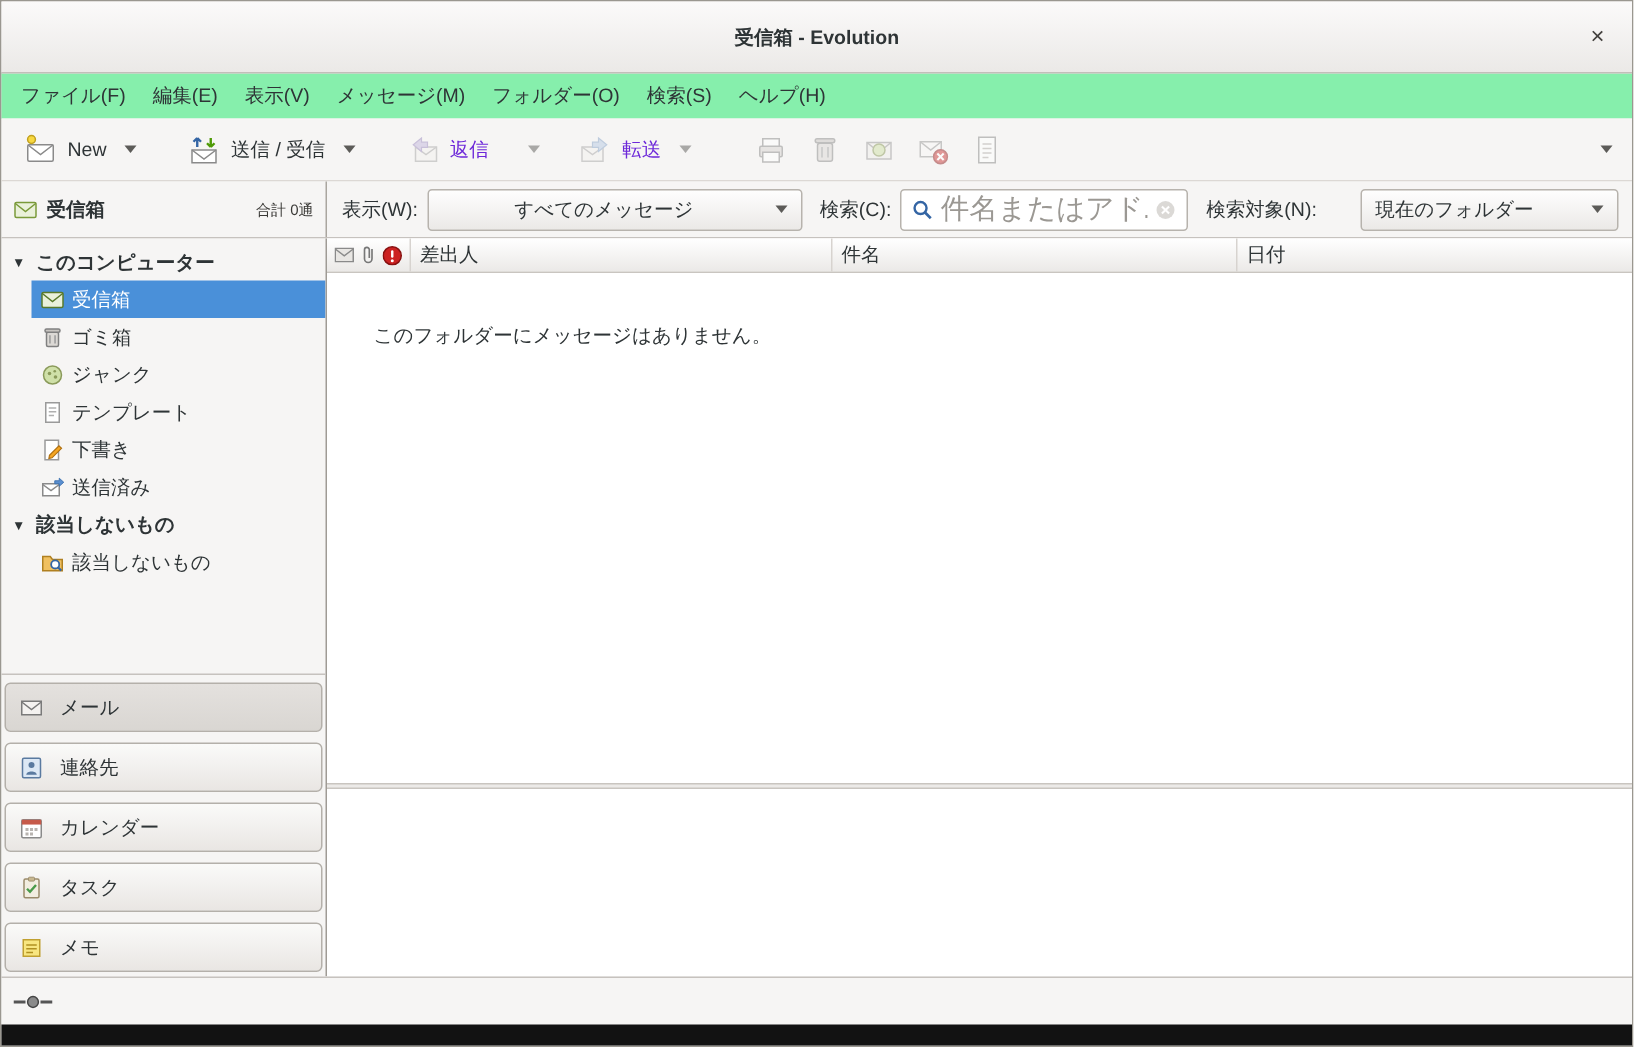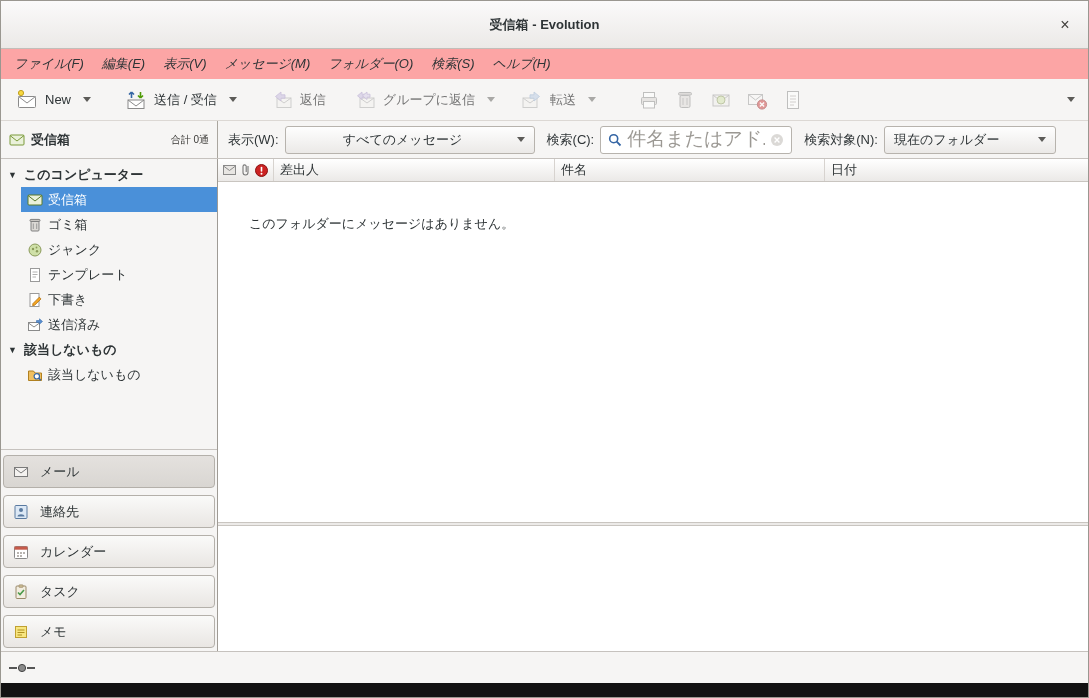--- a/index.html
+++ b/index.html
@@ -21,48 +21,48 @@
     border-bottom:1px solid #c2beb9;
     font-weight:bold;
   }
   .close-btn {
     position:absolute; right:12px; top:50%; transform:translateY(-50%);
     width:22px; height:22px; display:flex; align-items:center; justify-content:center;
     font-size:16px; color:#44423f; font-weight:normal; cursor:default;
   }
 
   
-  .menubar { height:30px; flex:none; display:flex; align-items:center; padding:0 4px; background:#fca5a5;font-style:italic; }
+  .menubar { height:30px; flex:none; display:flex; align-items:center; padding:0 4px; background:#86efac; }
   .menu-item { padding:5px 9px; border-radius:3px; }
 
   
   .toolbar { height:42px; flex:none; display:flex; align-items:center; padding:0 8px; background:#f6f5f4; border-bottom:1px solid #dcd8d4; }
   .tb-btn { display:flex; align-items:center; gap:7px; padding:5px 7px; border-radius:3px; white-space:nowrap; }
   .tb-arrow-btn { padding:5px 5px; display:flex; align-items:center; }
-  .disabled-txt { color:#737373; }
+  .disabled-txt { color:#6d28d9; }
   .dim { opacity:0.5; }
   .arrow-down { width:0; height:0; border-left:4px solid transparent; border-right:4px solid transparent; border-top:5px solid #5c5b58; }
   .tb-gap { width:22px; flex:none; }
   .tb-spring { margin-left:auto; }
   .icon-box { display:inline-flex; align-items:center; justify-content:center; }
 
   
   .filterbar { height:38px; flex:none; display:flex; align-items:stretch; background:#f6f5f4; border-bottom:1px solid #c6c2be; }
   .filter-left { width:217px; flex:none; display:flex; align-items:center; gap:6px; padding:0 8px; border-right:1px solid #aaa69f; }
   .folder-name { font-weight:bold; }
   .total-count { margin-left:auto; font-size:10px; color:#3a3936; }
   .filter-right { flex:1; display:flex; align-items:center; padding:0 10px; gap:6px; }
   .combo {
     height:28px; display:flex; align-items:center; gap:6px; padding:0 9px;
     background:linear-gradient(#fefefe,#ebe9e7);
     border:1px solid #b7b3ad; border-radius:3px;
   }
   .combo-text { flex:1; }
   .show-combo { width:250px; }
-  .scope-combo { width:172px; }
+  .scope-combo { width:172px;margin-left:23px; }
   .search-entry {
     width:192px; height:28px; display:flex; align-items:center; gap:5px;
     background:#fff; border:1px solid #b7b3ad; border-radius:3px; padding:0 7px;
   }
   .search-entry input { flex:1; min-width:0; border:none; outline:none; background:transparent; font-family:Liberation Mono, monospace; font-size:19px; color:#2e3436; }
   .search-entry input::placeholder { color:#9b9893; }
   .flabel { white-space:nowrap; }
 
   
   .content { flex:1; min-height:0; display:flex; }
@@ -162,31 +162,20 @@
             <rect x="6" y="9" width="14" height="9.5" fill="#f4f2f0" stroke="#a8a8a8"></rect>
             <path d="M6 9 L13 14 L20 9" fill="none" stroke="#a8a8a8"></path>
             <path d="M10 3 L4.5 7.5 L10 12 V9.2 H14 V5.8 H10 Z" fill="#c4b8dd" stroke="#9c8cc0" stroke-width="0.8"></path>
           </svg>
       </span>
       <span class="disabled-txt">返信</span>
     </div>
 
     <div class="tb-gap" style="width:14px;"></div>
 
-    <div class="tb-btn">
-      <span class="icon-box dim">
-        <svg width="22" height="22" viewBox="0 0 22 22">
-            <rect x="6" y="9" width="14" height="9.5" fill="#f4f2f0" stroke="#a8a8a8"></rect>
-            <path d="M6 9 L13 14 L20 9" fill="none" stroke="#a8a8a8"></path>
-            <path d="M8 3 L3.5 6.8 L8 10.5 V8.2 H11.5 V5.2 H8 Z" fill="#c4b8dd" stroke="#9c8cc0" stroke-width="0.8"></path>
-            <path d="M13 3 L8.5 6.8 L13 10.5 V8.2 H16 V5.2 H13 Z" fill="#d4cae8" stroke="#9c8cc0" stroke-width="0.8"></path>
-          </svg>
-      </span>
-      <span class="disabled-txt">グループに返信</span>
-    </div>
     <div class="tb-arrow-btn">
       <span class="arrow-down dim"></span>
     </div>
 
     <div class="tb-gap" style="width:14px;"></div>
 
     <div class="tb-btn">
       <span class="icon-box dim">
         <svg width="22" height="22" viewBox="0 0 22 22">
             <rect x="2" y="9" width="14" height="9.5" fill="#f4f2f0" stroke="#a8a8a8"></rect>

